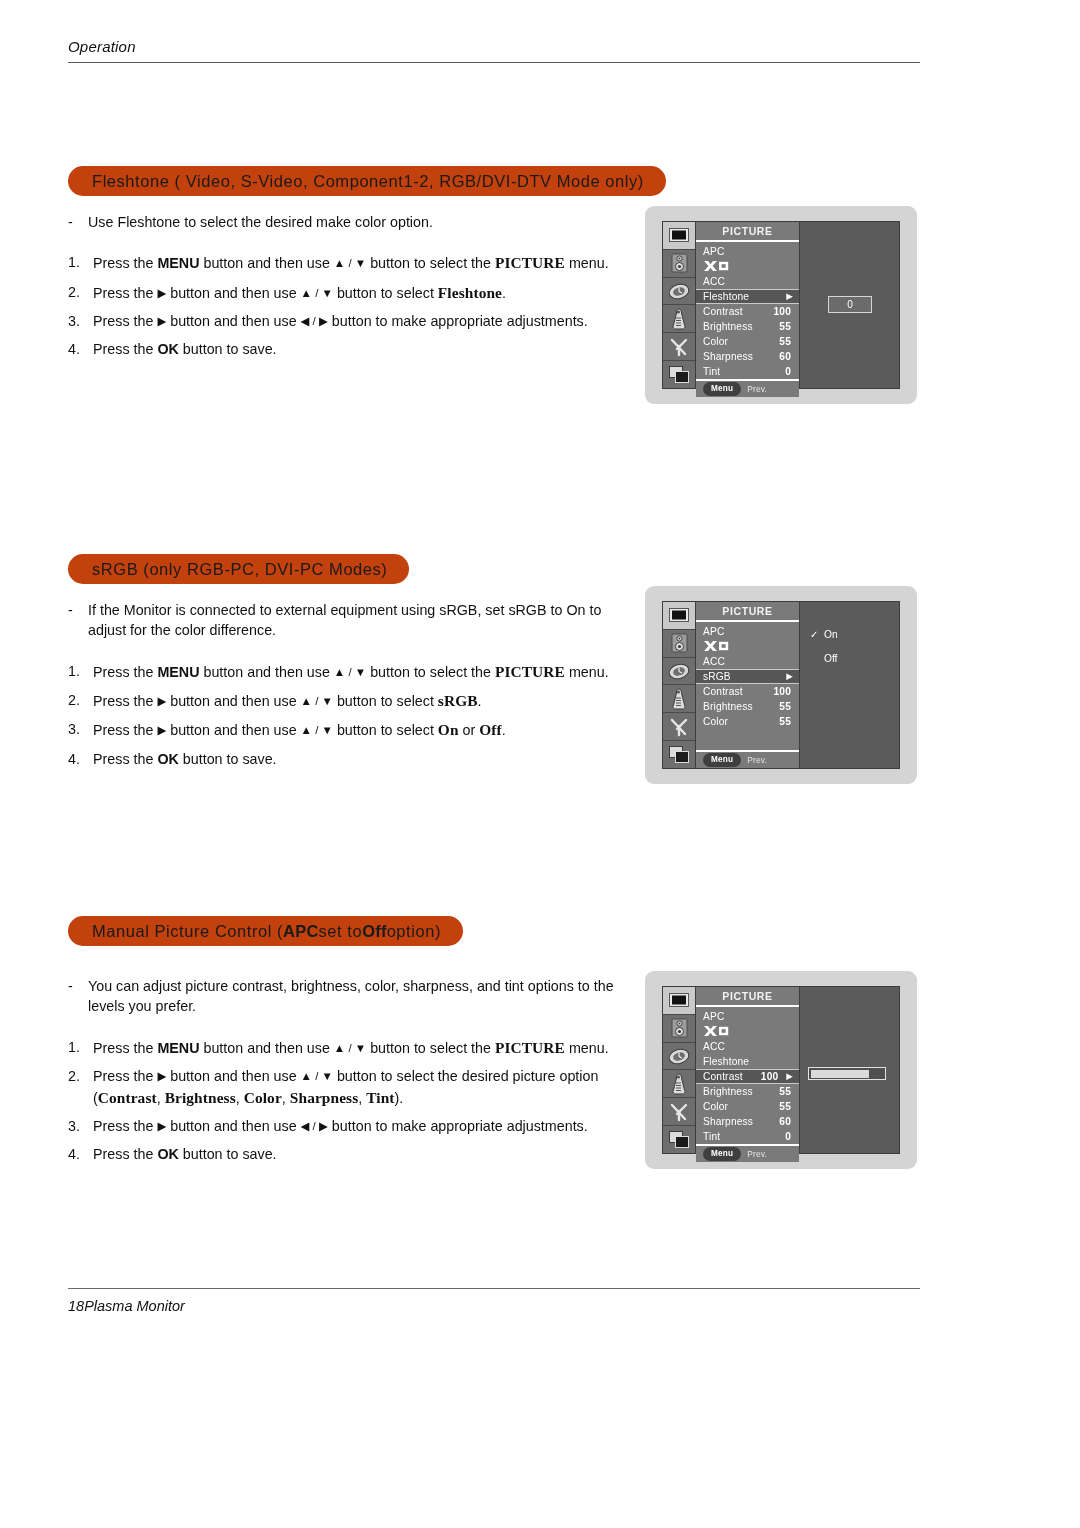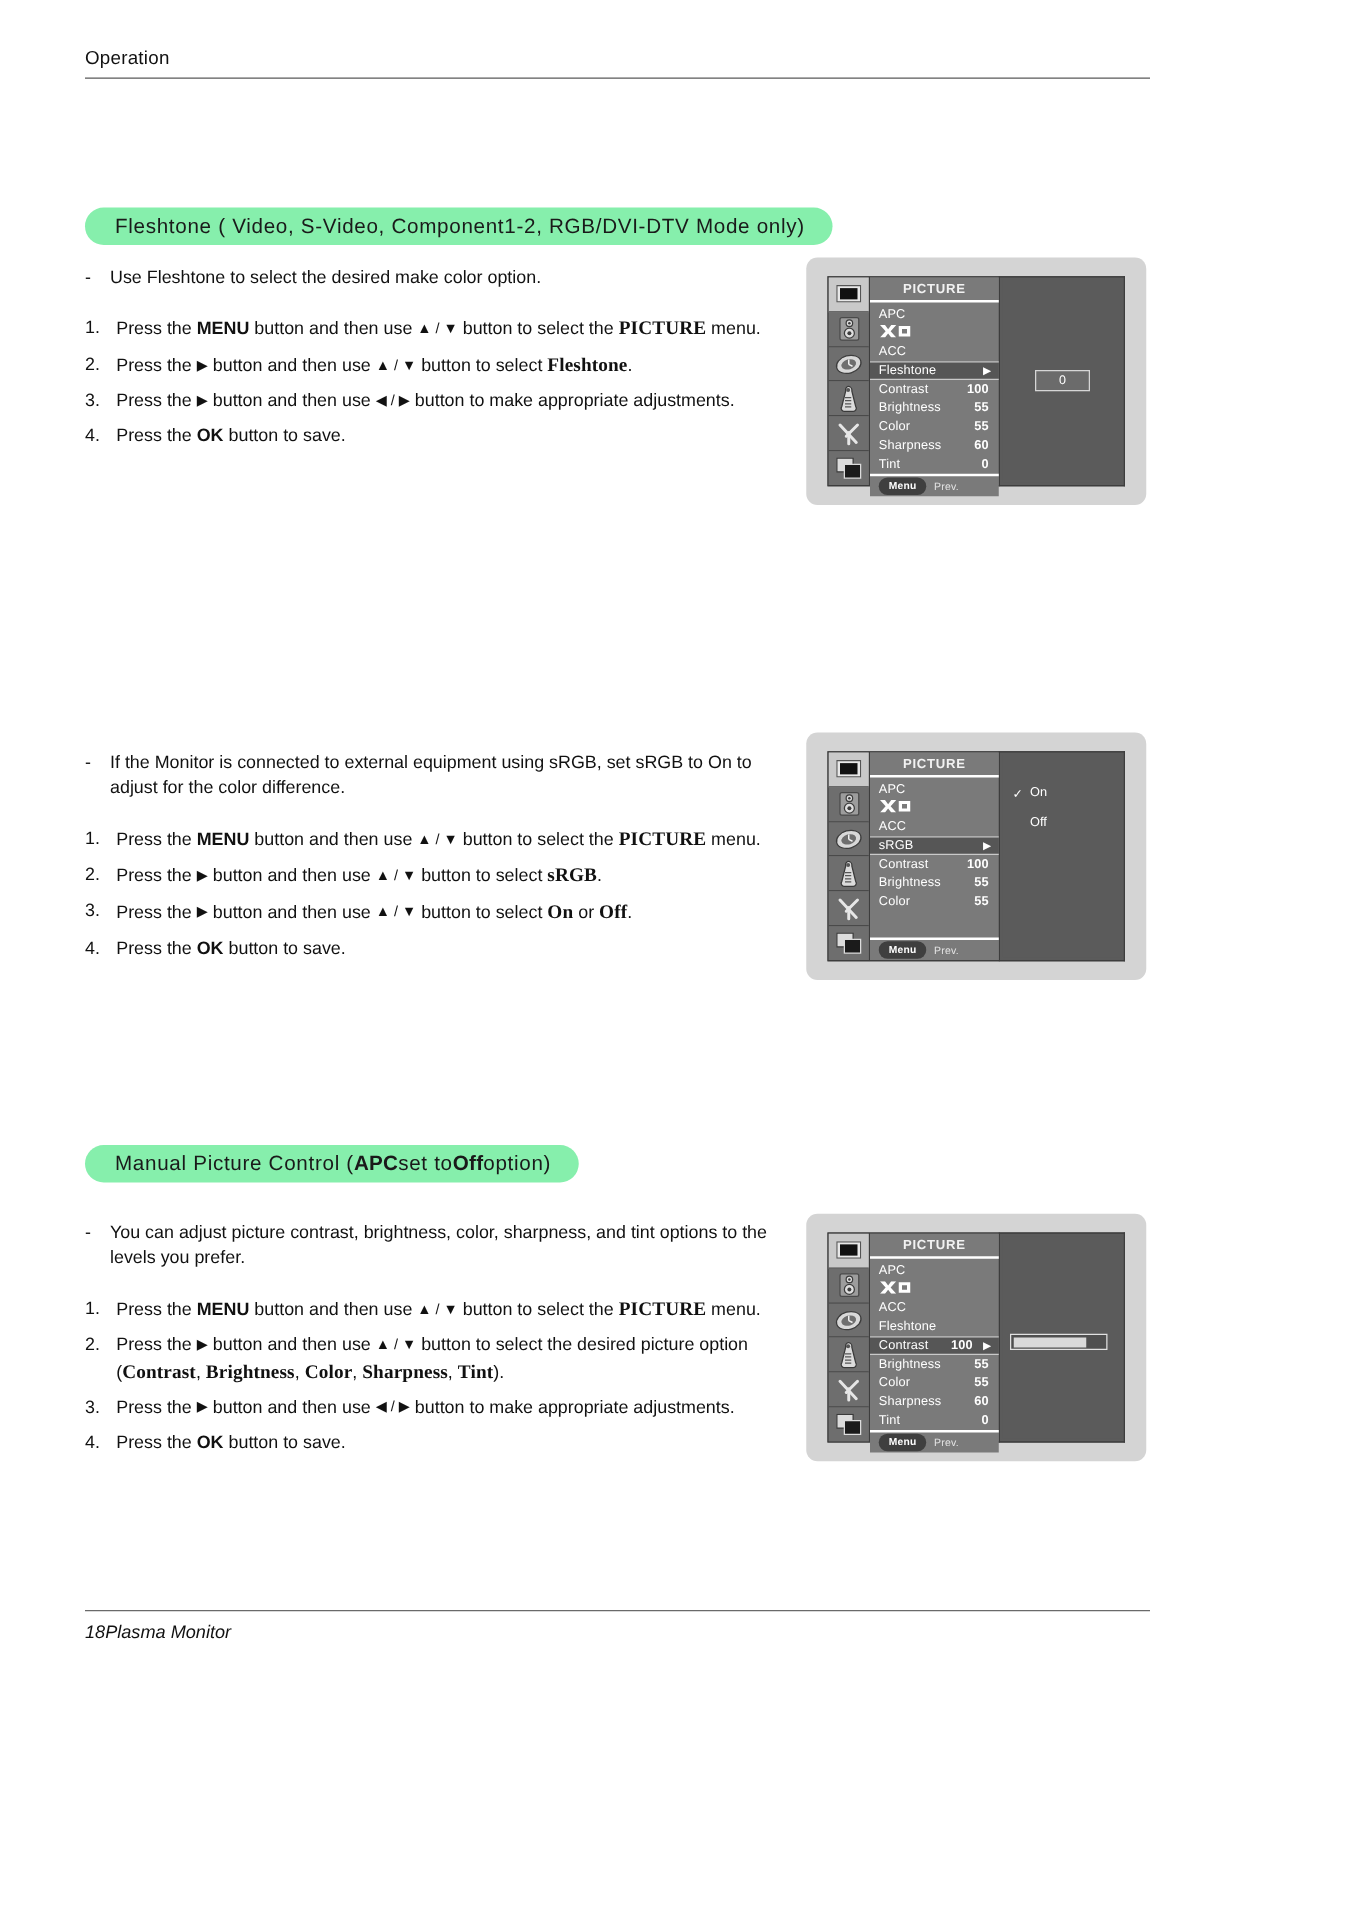--- a/index.html
+++ b/index.html
@@ -8,32 +8,32 @@
     background: #ffffff;
     font-family: "Liberation Sans", sans-serif;
     color: #1a1a1a;
     -webkit-font-smoothing: antialiased;
   }
   .page { position: relative; width: 1080px; height: 1528px; }
 
   
   .runhead {
     position: absolute; left: 68px; top: 38px;
-    font-size: 15px; color: #111;
+    font-style: italic; font-size: 15px; color: #111;
     letter-spacing: .2px;
   }
   .head-rule {
     position: absolute; left: 68px; top: 62px; width: 852px;
     height: 1px; background: #5a5a5a;
   }
 
   
   .pill {
     position: absolute;
-    background: #86efac;
+    background: #c2410c;
     border-radius: 16px;
     height: 30px;
     display: flex; align-items: center;
     padding: 0 22px 0 24px;
     font-size: 16.5px;
     letter-spacing: .55px;
     color: #1a1a1a;
     white-space: nowrap;
   }
   .pill b { font-weight: 700; letter-spacing: .2px; }
@@ -332,20 +332,23 @@
         </div>
       </div>
 
       <div class="pane">
         <div class="pane-inner"></div>
         <div class="valchip" style="left:28px; top:74px;">0</div>
       </div>
     </div>
   </div>
 
+  <div class="pill" id="pill-2" style="left:68px; top:554px;">
+    <span>sRGB (only RGB-PC, DVI-PC Modes)</span>
+  </div>
 
   <div class="body-block" id="body-2" style="left:68px; top:600px;">
     <div class="lead">
       <span class="dash">-</span>
       <span>If the Monitor is connected to external equipment using sRGB, set sRGB to On to adjust for the color difference.</span>
     </div>
     <div class="steps">
 
       <div class="step">
         <span class="num">1.</span>

